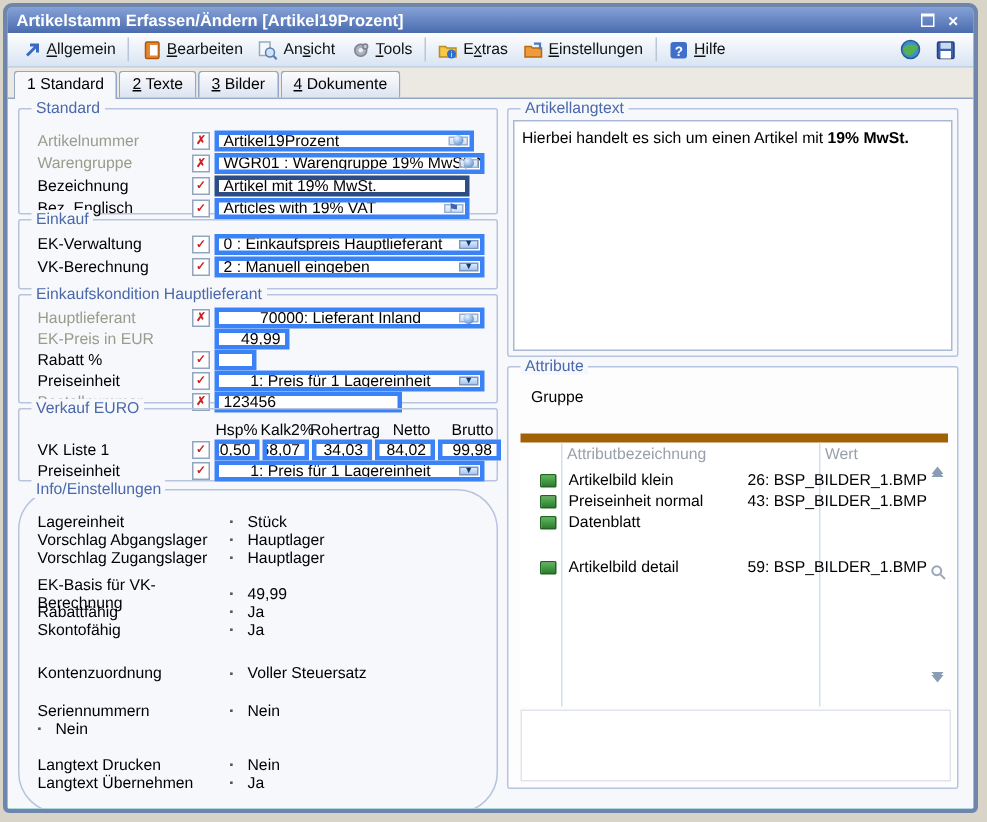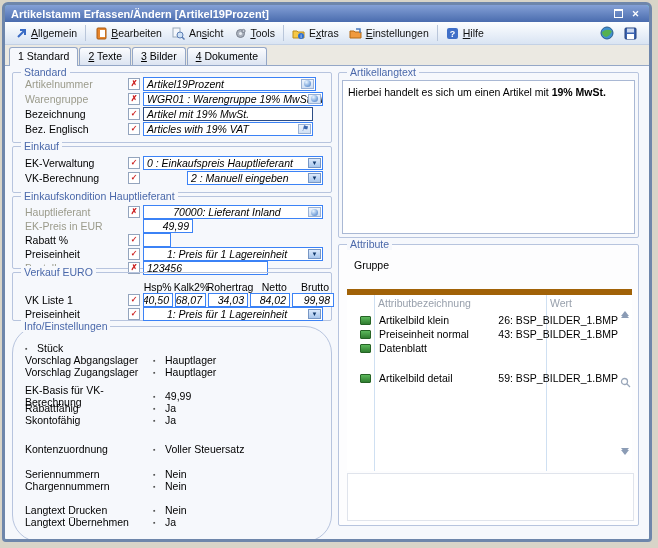--- a/index.html
+++ b/index.html
@@ -35,22 +35,22 @@
   .grp-legend{position:absolute;top:-7px;left:8px;background:#f6f8fc;padding:0 3px;color:#4a68aa;line-height:12px;}
   
   .frow{display:flex;align-items:center;height:15px;padding-left:12px;padding-right:8px;}
   .frow.h14{height:14px;}
   .flabel{width:103px;flex-shrink:0;}
   .flabel.dis{color:#9b9b8b;}
   .fbtn{width:12px;height:12px;box-sizing:border-box;background:#fff;border:1px solid #93a4bd;
         display:flex;align-items:center;justify-content:center;flex-shrink:0;margin-right:3px;
         font-size:8px;font-weight:bold;color:#c22;line-height:1;}
   .fbtn.hidden{visibility:hidden;}
-  .finput{position:relative;height:14px;box-sizing:border-box;background:#fff;border:1px solid #3b82f6;
-          display:flex;align-items:center;padding:0 3px;overflow:hidden;white-space:nowrap;font-style:italic;}
+  .finput{position:relative;height:14px;box-sizing:border-box;background:#fff;border:3px solid #3b82f6;
+          display:flex;align-items:center;padding:0 3px;overflow:hidden;white-space:nowrap;}
   .finput.focused{border-color:#2c4d86;}
   .finput.num{justify-content:flex-end;}
   .finput.ctr{justify-content:center;}
   .trail-btn{position:absolute;right:1px;top:1px;bottom:1px;width:13px;
              background:linear-gradient(#eef4fc,#cfdff4);border:1px solid #9ab1d4;box-sizing:border-box;
              display:flex;align-items:center;justify-content:center;}
   .sphere{width:7px;height:7px;border-radius:50%;background:radial-gradient(circle at 35% 30%,#e8f4ff,#7fa8dd 60%,#4a7abc);}
   .flag-glyph{font-size:8px;color:#3a66b0;line-height:1;}
   .dd-btn{position:absolute;right:1px;top:1px;bottom:1px;width:13px;box-sizing:border-box;
           background:linear-gradient(#dceafd,#a8c6ec);border:1px solid #7796c4;
@@ -199,21 +199,21 @@
 
   <div class="tabstrip">
     <div class="tab active"><span>1 Standard</span><u></u><span></span></div>
     <div class="tab"><span></span><u>2</u><span> Texte</span></div>
     <div class="tab"><span></span><u>3</u><span> Bilder</span></div>
     <div class="tab"><span></span><u>4</u><span> Dokumente</span></div>
   </div>
 
   <div class="content">
 
-    <div class="grp" style="left:7px;top:6px;width:320px;height:71px;padding-top:3px;">
+    <div class="grp" style="left:7px;top:6px;width:320px;height:71px;padding-top:13px;">
       <span class="grp-legend">Standard</span>
       <div class="frow">
         <span class="flabel dis">Artikelnummer</span>
         <span class="fbtn">
               <span>✗</span>
             </span>
         <span class="finput pad-r" style="width:173px;">
           <span>Artikel19Prozent</span>
           <span class="trail-btn">
                 <span class="sphere"></span>
@@ -267,21 +267,21 @@
           <span class="dd-btn">
                 <span>▼</span>
               </span>
         </span>
       </div>
       <div class="frow">
         <span class="flabel">VK-Berechnung</span>
         <span class="fbtn">
               <span>✓</span>
             </span>
-        <span class="finput pad-r" style="width:182px;margin-left:44px;">
+        <span class="finput pad-r" style="width:182px;">
           <span>2 : Manuell eingeben</span>
           <span class="dd-btn">
                 <span>▼</span>
               </span>
         </span>
       </div>
     </div>
 
     <div class="grp" style="left:7px;top:130px;width:320px;height:73px;padding-top:8px;">
       <span class="grp-legend">Einkaufskondition Hauptlieferant</span>
@@ -378,20 +378,21 @@
           <span class="dd-btn">
                 <span>▼</span>
               </span>
         </span>
       </div>
     </div>
 
     <div class="grp" style="left:7px;top:260px;width:320px;height:216px;padding-top:15px;border-radius:27px;">
       <span class="grp-legend">Info/Einstellungen</span>
       <div class="irow">
+            <span class="ilabel">Lagereinheit</span>
             <span class="ibullet">▪</span>
             <span>Stück</span>
           </div>
       <div class="irow">
             <span class="ilabel">Vorschlag Abgangslager</span>
             <span class="ibullet">▪</span>
             <span>Hauptlager</span>
           </div>
       <div class="irow">
             <span class="ilabel">Vorschlag Zugangslager</span>
@@ -417,21 +418,20 @@
             <span class="ilabel">Kontenzuordnung</span>
             <span class="ibullet">▪</span>
             <span>Voller Steuersatz</span>
           </div>
       <div class="irow mt13">
             <span class="ilabel">Seriennummern</span>
             <span class="ibullet">▪</span>
             <span>Nein</span>
           </div>
       <div class="irow">
-            <span class="ilabel">Chargennummern</span>
             <span class="ibullet">▪</span>
             <span>Nein</span>
           </div>
       <div class="irow mt12">
             <span class="ilabel">Langtext Drucken</span>
             <span class="ibullet">▪</span>
             <span>Nein</span>
           </div>
       <div class="irow">
             <span class="ilabel">Langtext Übernehmen</span>

